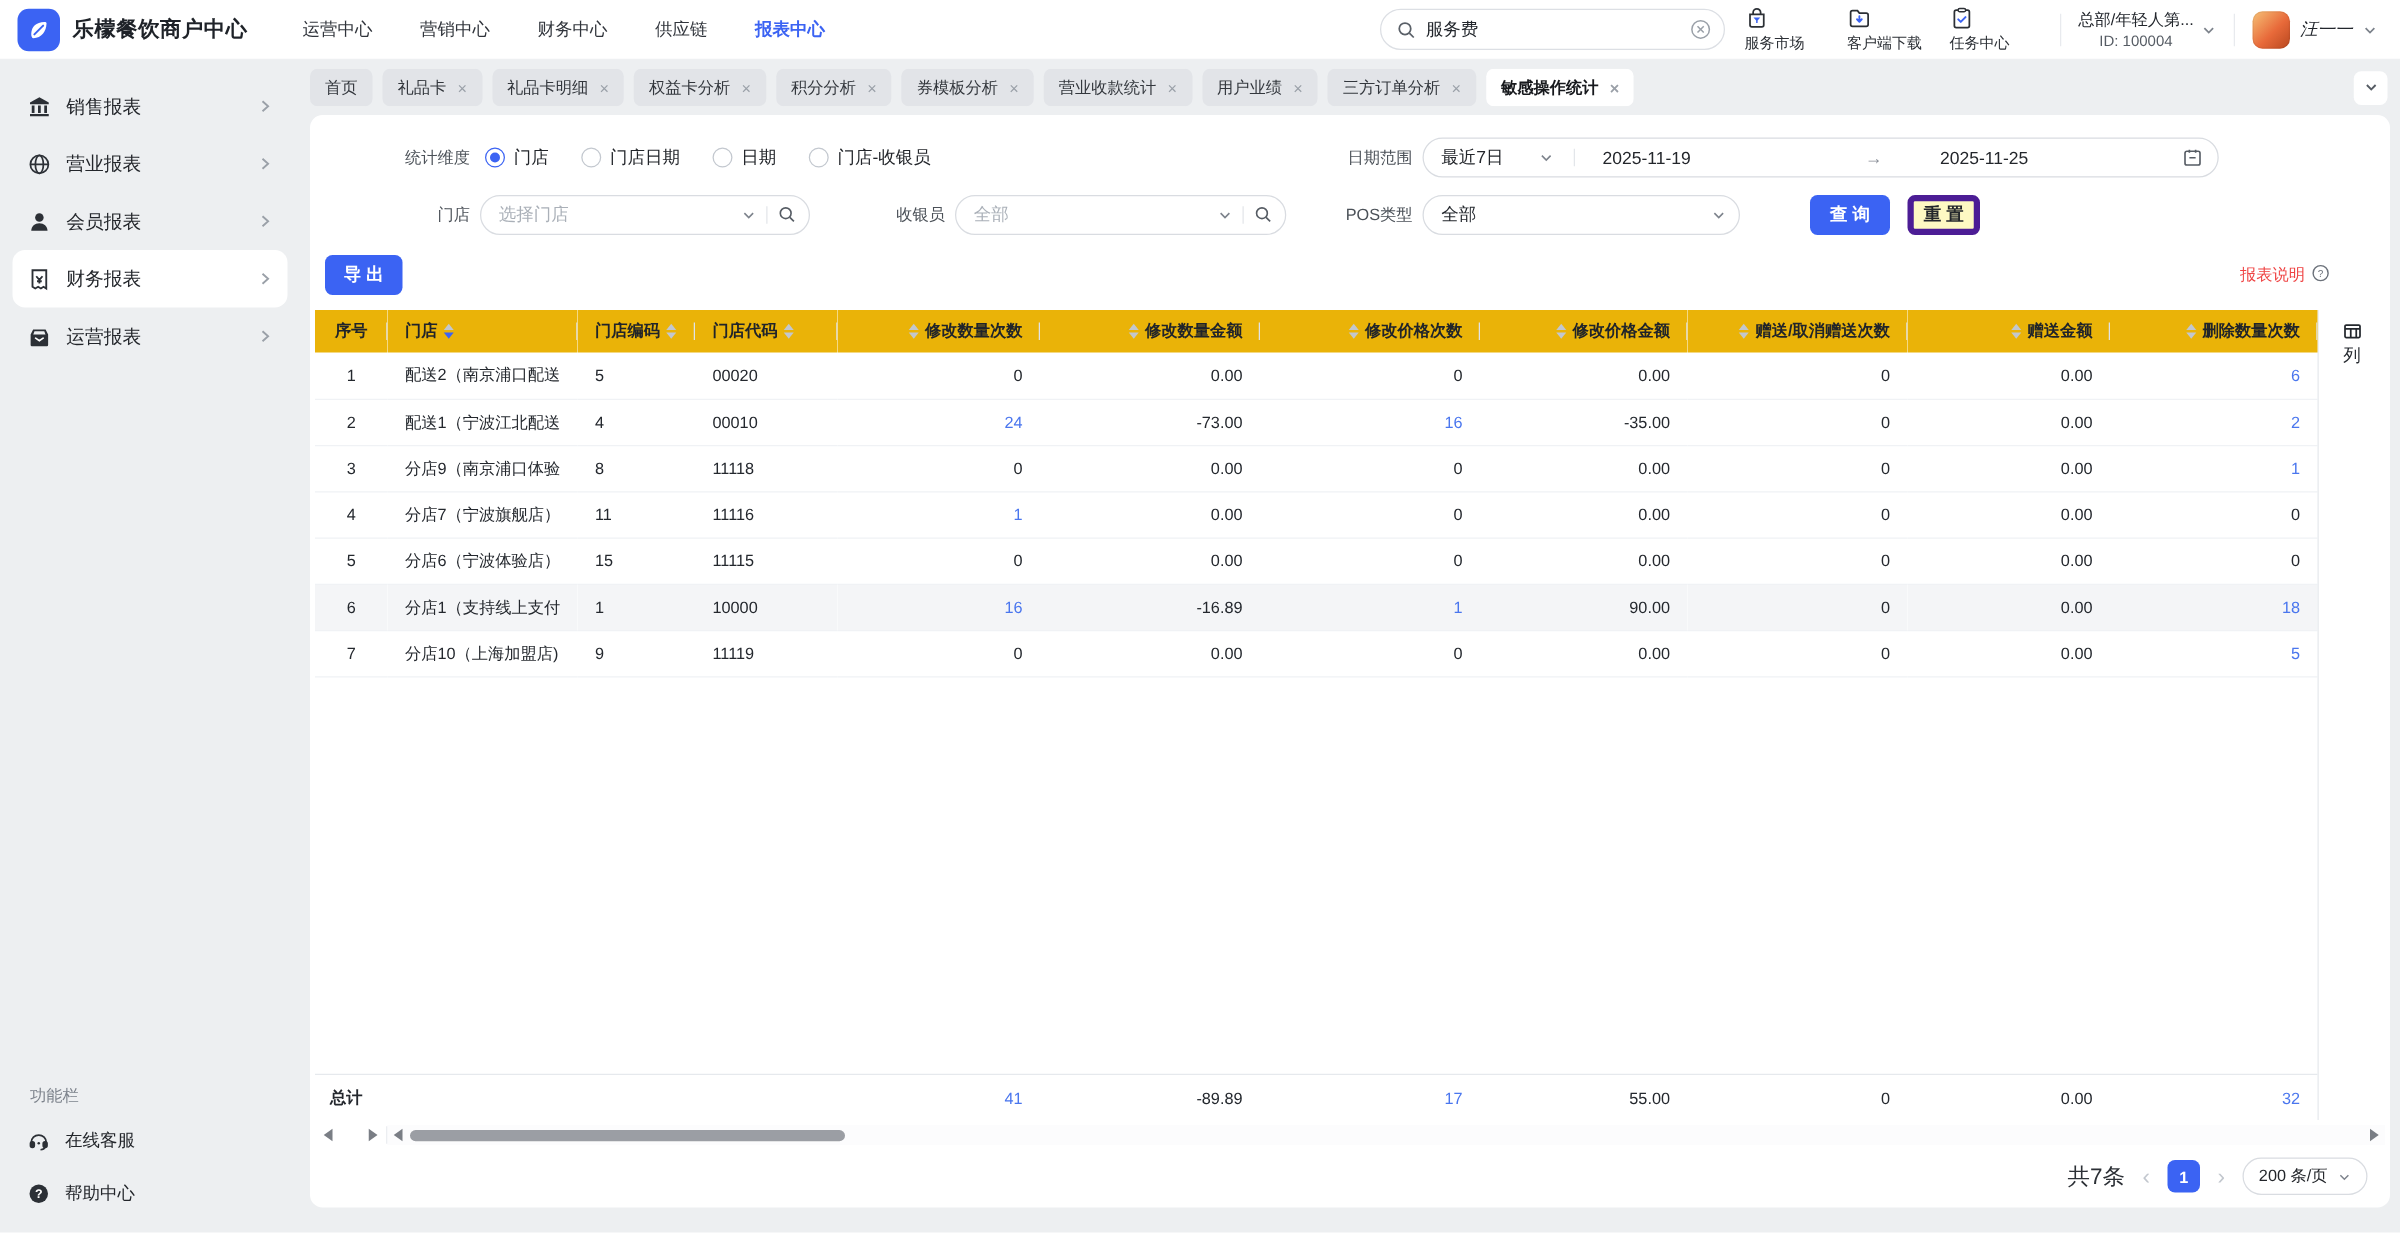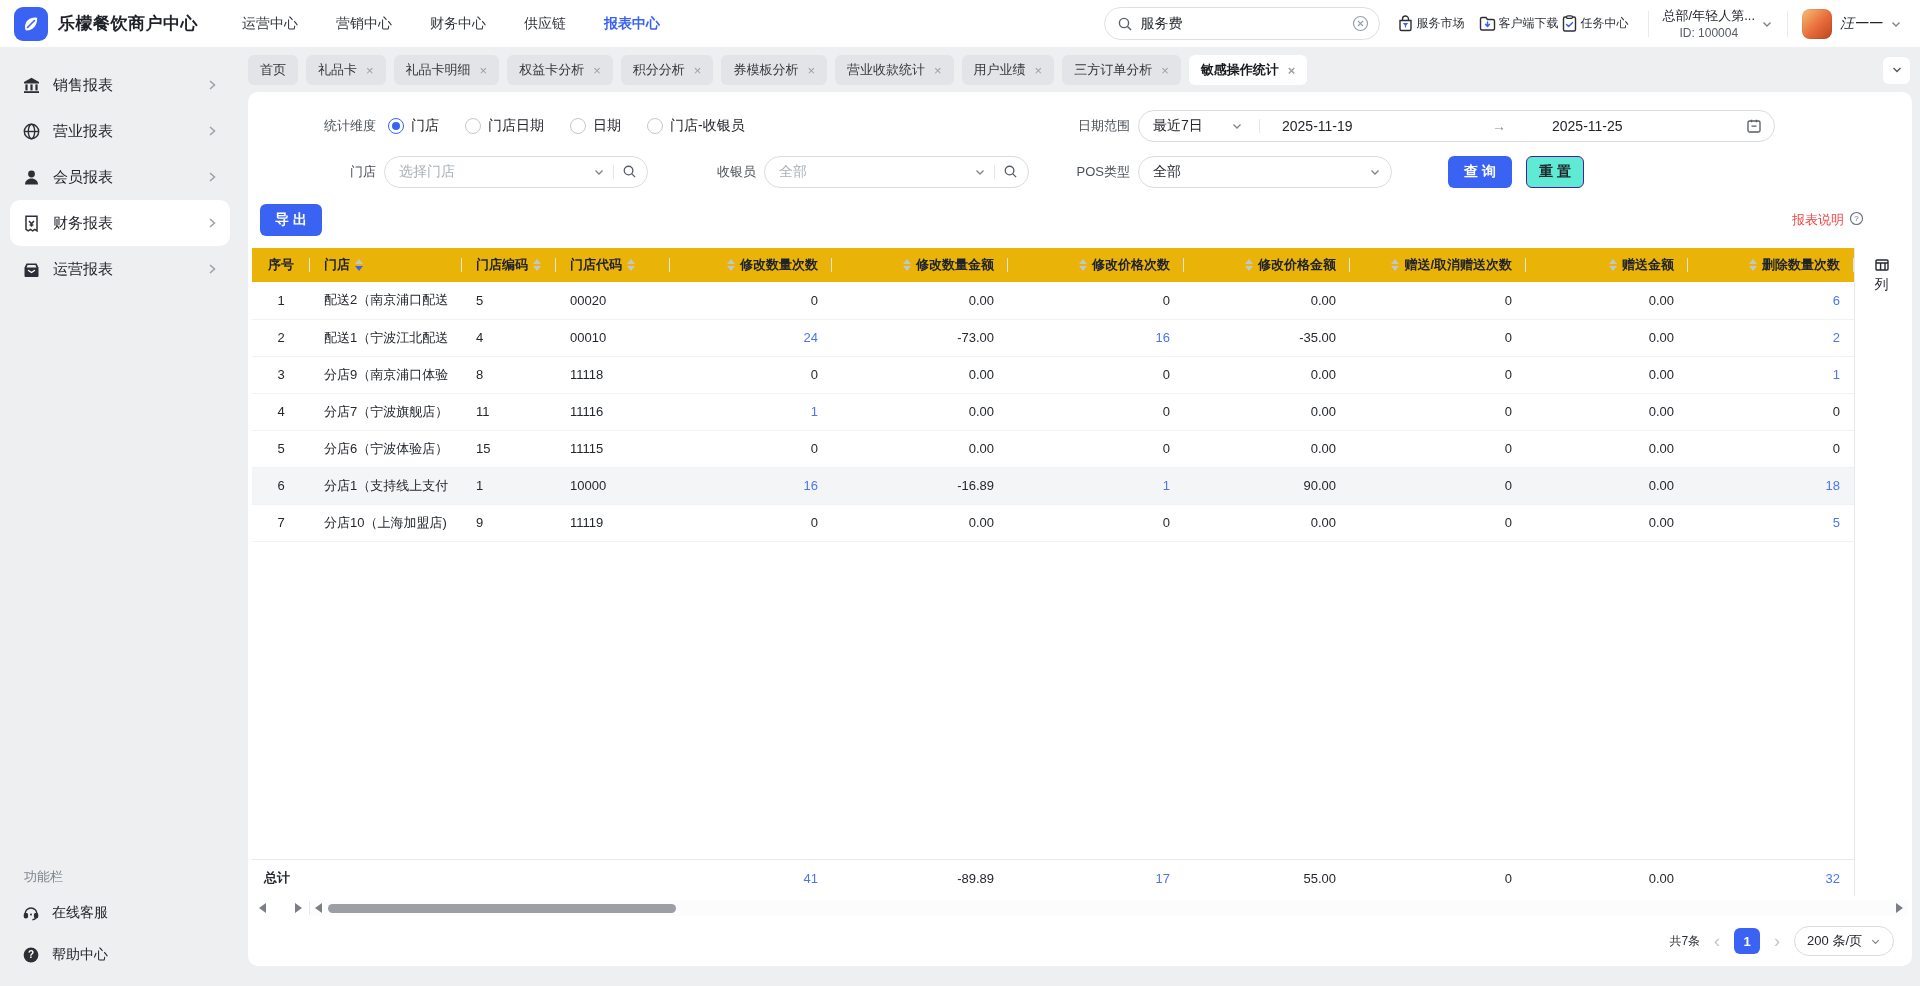--- a/index.html
+++ b/index.html
@@ -9,21 +9,21 @@
   
   .topbar { height:48px; background:#fff; display:flex; align-items:center; padding:0 18px 0 14px; border-bottom:1px solid #eef0f2; }
   .logo { width:34px; height:34px; border-radius:9px; background:#3b63f3; display:flex; align-items:center; justify-content:center; flex:0 0 auto; }
   .brand { font-size:17px; font-weight:bold; margin-left:10px; color:#1e2228; letter-spacing:.5px; }
   .topnav { display:flex; align-items:center; gap:38px; margin-left:44px; }
   .topnav .nav-item { font-size:14px; color:#30343b; cursor:pointer; white-space:nowrap; }
   .topnav .nav-item.active { color:#3b63f3; font-weight:bold; }
   .search-pill { margin-left:auto; width:276px; height:33px; border:1px solid #dcdfe4; border-radius:17px; display:flex; align-items:center; padding:0 10px 0 12px; background:#fff; }
   .search-pill input { border:none; outline:none; flex:1; font-size:14px; color:#22262c; margin-left:8px; font-family:inherit; background:transparent; }
   .qa-group { display:flex; align-items:center; margin-left:16px; }
-  .quick-action { display:flex; flex-direction:row; align-items:center; gap:2px; width:82px; cursor:pointer; }
+  .quick-action { display:flex; flex-direction:column; gap:2px; width:82px; cursor:pointer; }
   .quick-action .qa-label { font-size:12px; color:#2c3036; white-space:nowrap; }
   .v-div { width:1px; height:26px; background:#e8eaee; margin:0 6px; }
   .org-block { display:flex; align-items:center; gap:6px; margin:0 8px; cursor:pointer; }
   .org-texts { text-align:center; }
   .org-name { font-size:13px; color:#22262c; white-space:nowrap; }
   .org-id { font-size:12px; color:#565c64; margin-top:1px; }
   .user-block { display:flex; align-items:center; gap:8px; margin-left:8px; cursor:pointer;font-style:italic; }
   .avatar { width:30px; height:30px; border-radius:8px; background:linear-gradient(135deg,#f6c177 0%,#e86a3a 55%,#b8471f 100%); box-shadow:inset 0 0 0 1px rgba(0,0,0,.06); }
   .user-name { font-size:14px; color:#22262c; white-space:nowrap; }
 
@@ -67,21 +67,21 @@
   .w-pos { width:254px; margin-left:8px; }
   .cashier-label { margin-left:44px; }
   .date-pill { width:637px; height:32px; border:1px solid #d9dce1; border-radius:16px; display:flex; align-items:center; margin-left:8px; padding:0 12px 0 0; cursor:pointer; }
   .dp-preset { width:112px; display:flex; align-items:center; padding:0 8px 0 14px; font-size:14px; color:#23262b; }
   .dp-preset .sp-text { flex:1; }
   .dp-date { font-size:14px; color:#23262b; }
   .dp-start { margin-left:14px; width:210px; }
   .dp-arrow { color:#8b9099; width:60px; }
   .btn { height:32px; border-radius:6px; font-size:14px; display:flex; align-items:center; justify-content:center; cursor:pointer; white-space:nowrap; }
   .btn-primary { background:#3b63f3; color:#fff; font-weight:bold; }
-  .btn-plain { background:#5eead4; border:1px solid #4c1d95; color:#23262b; font-weight:bold; }
+  .btn-plain { background:#fef9c3; border:5px solid #4c1d95; color:#23262b; font-weight:bold; }
   .btn-query { width:64px; margin-left:56px; }
   .btn-reset { width:58px; margin-left:14px; }
 
   .toolbar-row { display:flex; align-items:center; margin-top:16px; padding:0 48px 0 12px; }
   .btn-export { width:62px; }
   .report-info { margin-left:auto; display:flex; gap:5px; font-size:13px; color:#ef4444; cursor:pointer; }
 
   
   .table-zone { flex:1; min-height:0; display:flex; flex-direction:column; margin:12px 4px 0; }
   .tz-body { flex:1; min-height:0; display:flex; }
@@ -113,21 +113,21 @@
   .tri { width:0; height:0; cursor:pointer; }
   .tri-l { border-top:5px solid transparent; border-bottom:5px solid transparent; border-right:7px solid #7a7e85; }
   .tri-r { border-top:5px solid transparent; border-bottom:5px solid transparent; border-left:7px solid #7a7e85; }
   .track { flex:1; height:16px; position:relative; display:flex; align-items:center; padding:0 16px; background:#fcfcfd; }
   .track .tri-l { position:absolute; left:5px; }
   .track .tri-r { position:absolute; right:5px; }
   .thumb { position:absolute; left:18px; width:348px; height:9px; background:#9b9ea4; border-radius:5px; cursor:pointer; }
 
   
   .pager { height:46px; display:flex; align-items:center; justify-content:flex-end; gap:14px; padding-right:18px; }
-  .pg-total { font-size:12px; color:#2c3036; }
+  .pg-total { font-size:18px; color:#2c3036; }
   .pg-chev { font-size:18px; color:#c2c7ce; cursor:pointer; line-height:1; }
   .pg-num { width:26px; height:26px; border-radius:6px; background:#3b63f3; color:#fff; font-size:13px; font-weight:bold; display:flex; align-items:center; justify-content:center; cursor:pointer; }
   .pg-size { height:30px; border:1px solid #d9dce1; border-radius:15px; display:flex; align-items:center; gap:8px; padding:0 12px; font-size:13px; color:#23262b; cursor:pointer; background:#fff; }
 
   svg { display:block; }
 </style>
 </head>
 <body>
 
 <div class="topbar">

